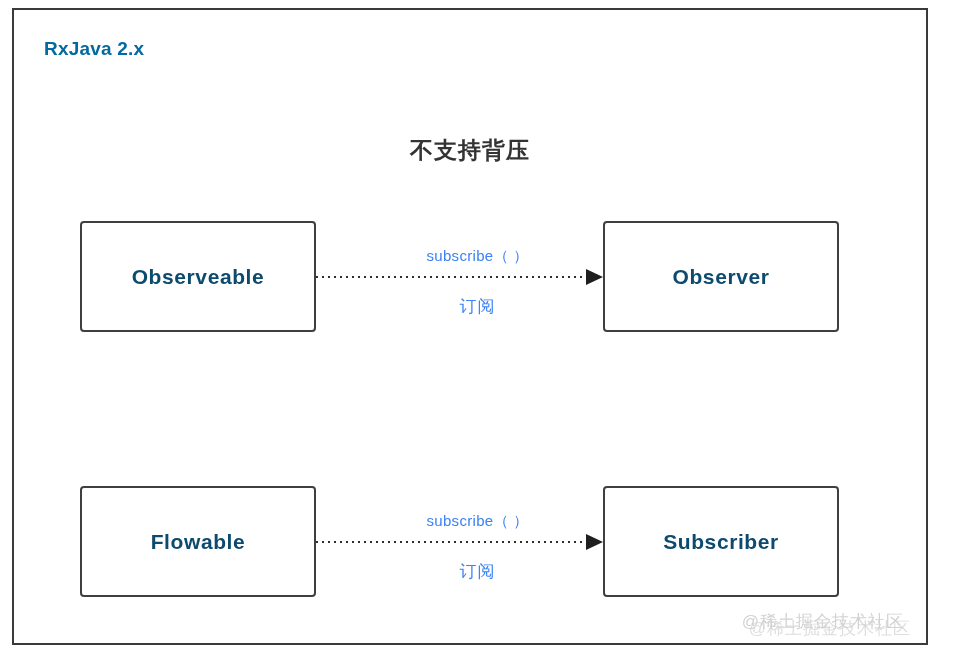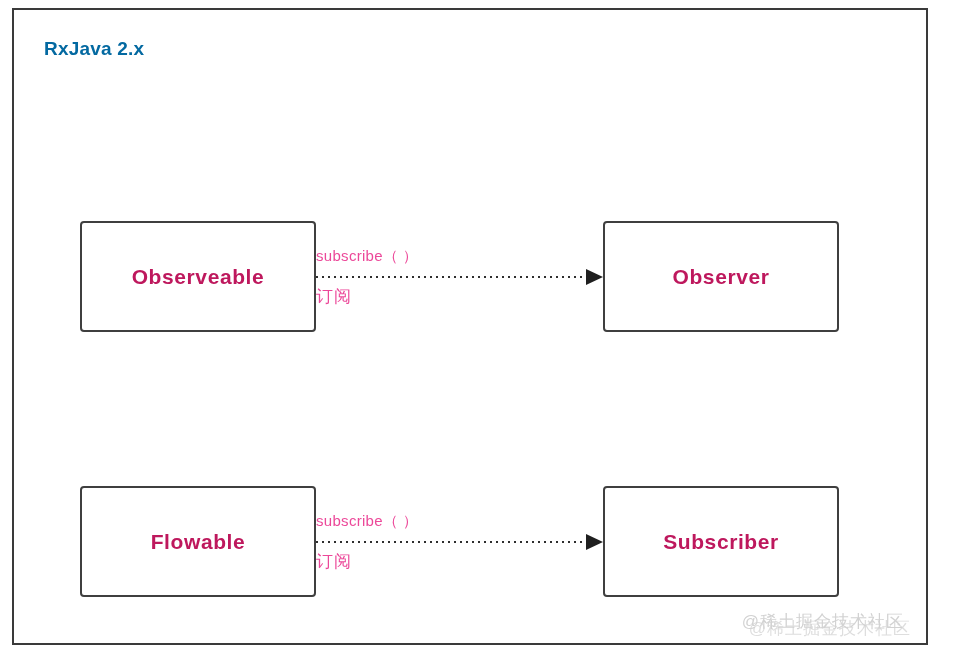--- a/index.html
+++ b/index.html
@@ -61,21 +61,21 @@
     border-radius: 4px;
     background: #ffffff;
     box-sizing: border-box;
     display: flex;
     align-items: center;
     justify-content: center;
   }
   .node-label {
     font-size: 21px;
     font-weight: bold;
-    color: #be185d;
+    color: #0c4a6e;
     letter-spacing: 0.6px;
     white-space: nowrap;
   }
 
   .node-observeable { left: 66px;  top: 211px; }
   .node-observer    { left: 589px; top: 211px; }
   .node-flowable    { left: 66px;  top: 476px; }
   .node-subscriber  { left: 589px; top: 476px; }
 
   
@@ -105,31 +105,31 @@
     width: 0;
     height: 0;
     border-top: 8px solid transparent;
     border-bottom: 8px solid transparent;
     border-left: 17px solid #1f1f1f;
   }
 
   .conn-label {
     position: absolute;
     width: 323px;
-    text-align: left;
-    color: #ec4899;
+    text-align: center;
+    color: #3b82f6;
     white-space: nowrap;
   }
   .conn-label-above {
     top: -30px;
     font-size: 15px;
     letter-spacing: 0.3px;
   }
   .conn-label-below {
-    top: 8px;
+    top: 18px;
     font-size: 17px;
     letter-spacing: 1px;
   }
 
   
   .watermark {
     position: absolute;
     right: 22px;
     bottom: 10px;
     font-size: 17px;
@@ -150,20 +150,21 @@
     color: #d2d2d2;
   }
 </style>
 </head>
 <body>
 
 <div class="frame">
 
   <div class="diagram-title">RxJava 2.x</div>
 
+  <div class="section-heading heading-top">不支持背压</div>
 
   <div class="node node-observeable">
     <span class="node-label">Observeable</span>
   </div>
 
   <div class="node node-observer">
     <span class="node-label">Observer</span>
   </div>
 
   <div class="connector connector-top">

